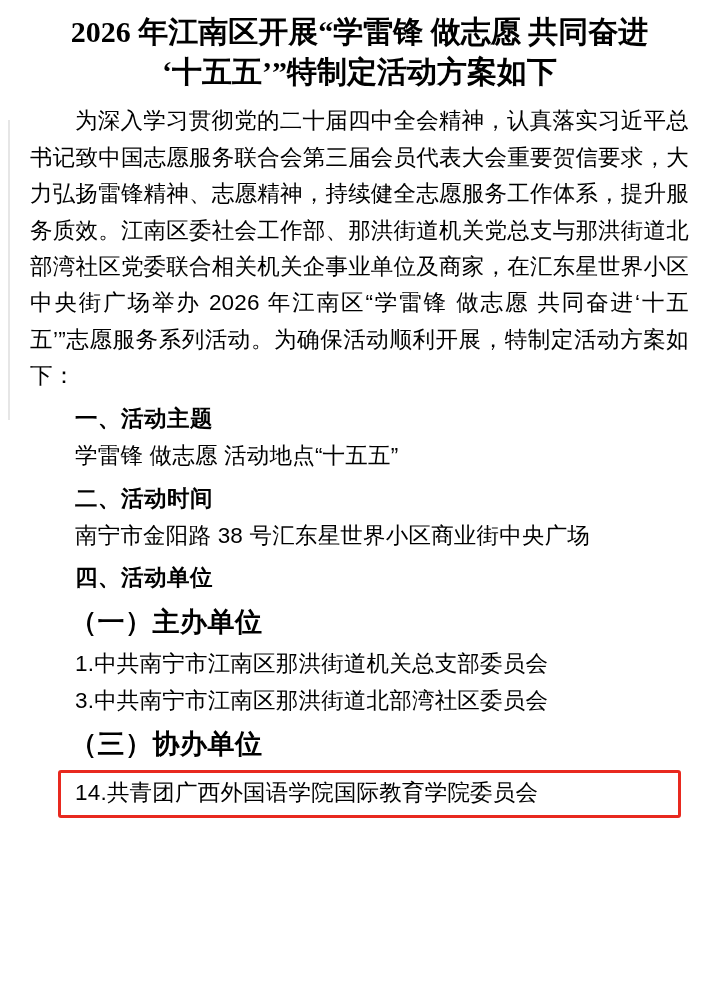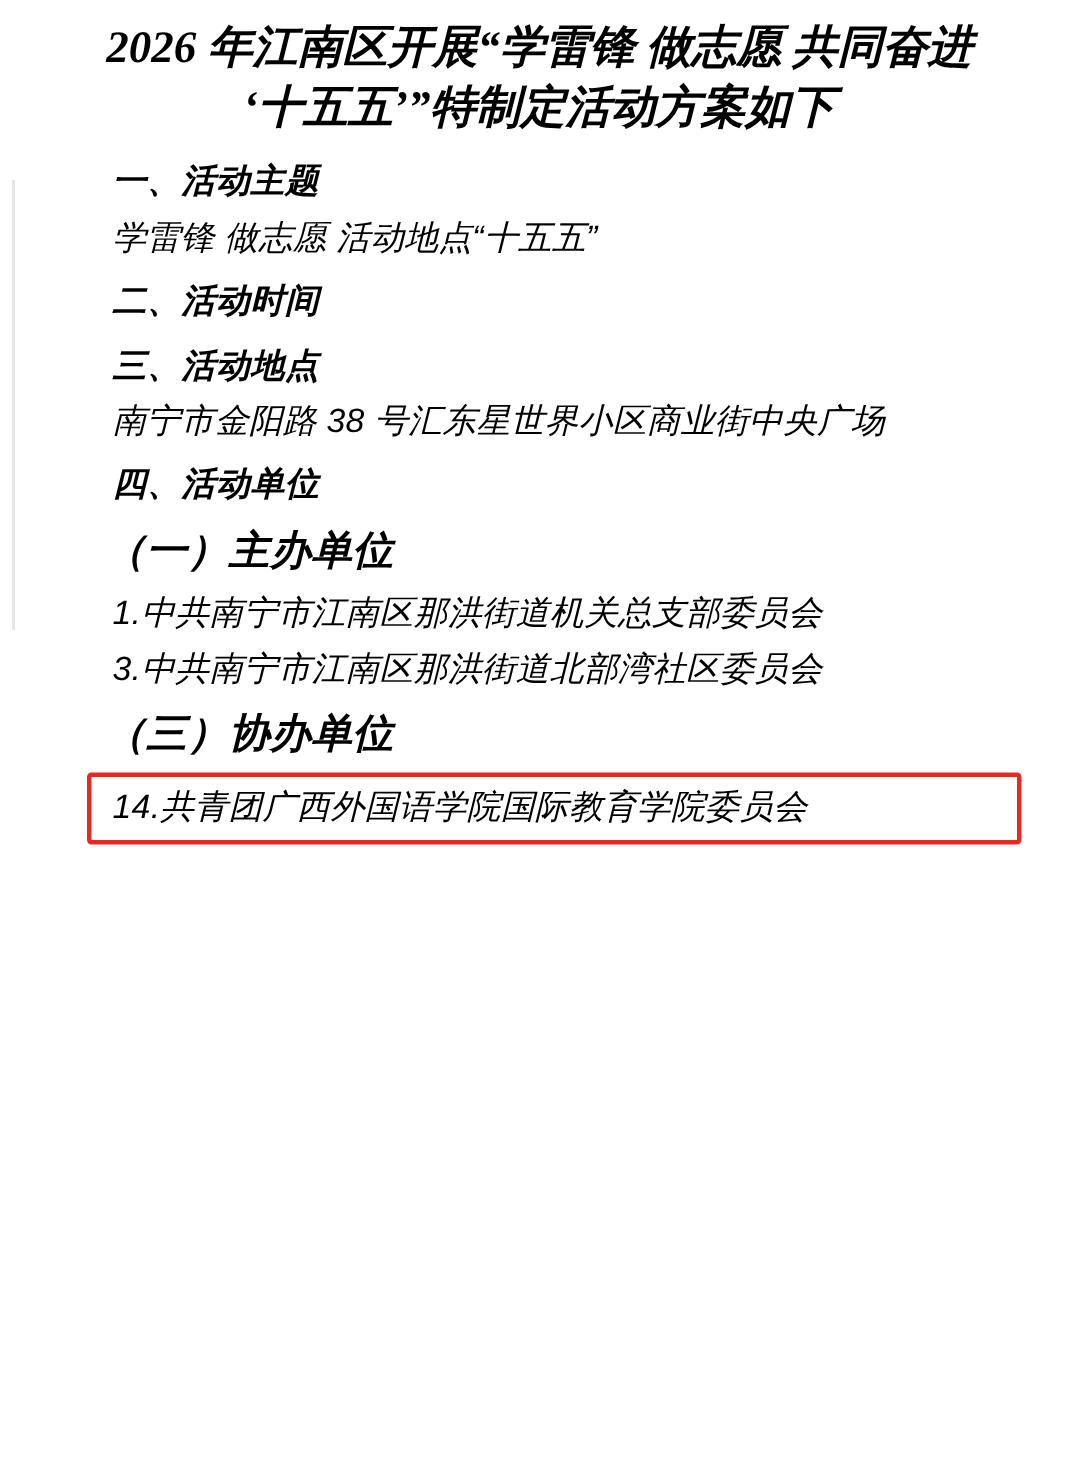--- a/index.html
+++ b/index.html
@@ -14,21 +14,20 @@
     color: #000000;
     overflow: hidden;
     position: relative;
   }
   .page {
     width: 715px;
     height: 986px;
     box-sizing: border-box;
     padding: 10px 26px 0 30px;
     position: relative;
-    font-style: italic;
   }
   .doc-title {
     font-family: "Liberation Serif", "DejaVu Serif", serif;
     font-weight: bold;
     font-size: 30px;
     line-height: 1.32;
     text-align: center;
     letter-spacing: 0px;
     margin: 2px 0 12px 0;
     color: #000;
@@ -114,27 +113,27 @@
 
 <div class="page">
 
   <div class="left-edge-mark"></div>
 
   <div class="doc-title">
     <span class="line">2026 年江南区开展“学雷锋 做志愿 共同奋进</span>
     <span class="line">‘十五五’”特制定活动方案如下</span>
   </div>
 
+  <p class="body-para">为深入学习贯彻党的二十届四中全会精神，认真落实习近平总书记致中国志愿服务联合会第三届会员代表大会重要贺信要求，大力弘扬雷锋精神、志愿精神，持续健全志愿服务工作体系，提升服务质效。江南区委社会工作部、那洪街道机关党总支与那洪街道北部湾社区党委联合相关机关企事业单位及商家，在汇东星世界小区中央街广场举办 2026 年江南区“学雷锋 做志愿 共同奋进‘十五五’”志愿服务系列活动。为确保活动顺利开展，特制定活动方案如下：</p>
 
   <div class="section-head">一、活动主题</div>
   <div class="section-text">学雷锋 做志愿 活动地点“十五五”</div>
 
   <div class="section-head">二、活动时间</div>
 
-  <div class="section-head">三、活动地点</div>
   <div class="section-text">南宁市金阳路 38 号汇东星世界小区商业街中央广场</div>
 
   <div class="section-head">四、活动单位</div>
 
   <div class="sub-head">（一）主办单位</div>
   <div class="list-item">1.中共南宁市江南区那洪街道机关总支部委员会</div>
   <div class="list-item">3.中共南宁市江南区那洪街道北部湾社区委员会</div>
 
   <div class="sub-head">（三）协办单位</div>
 

